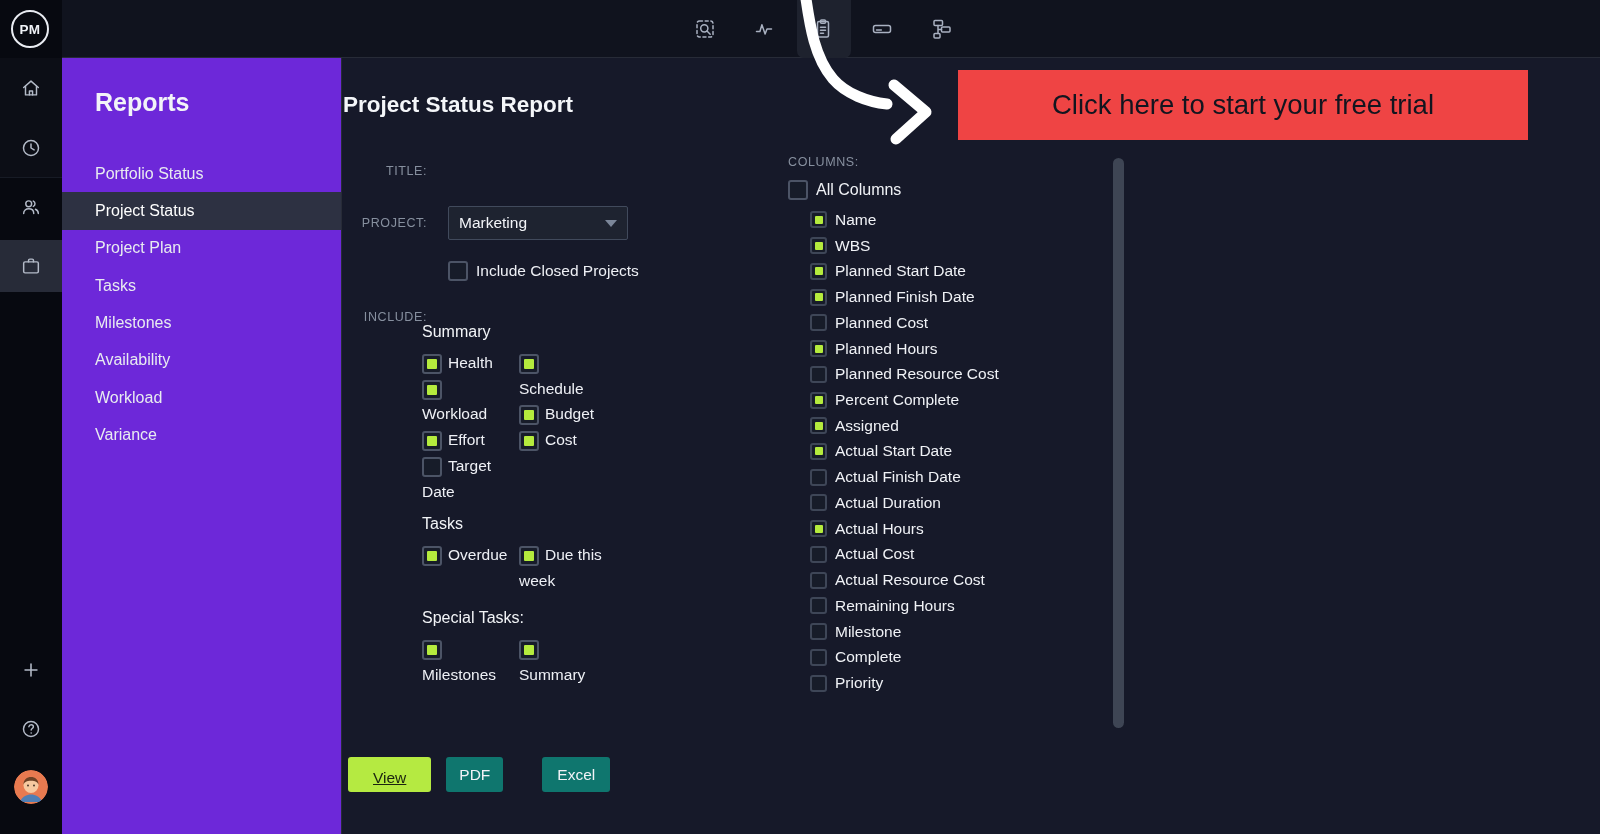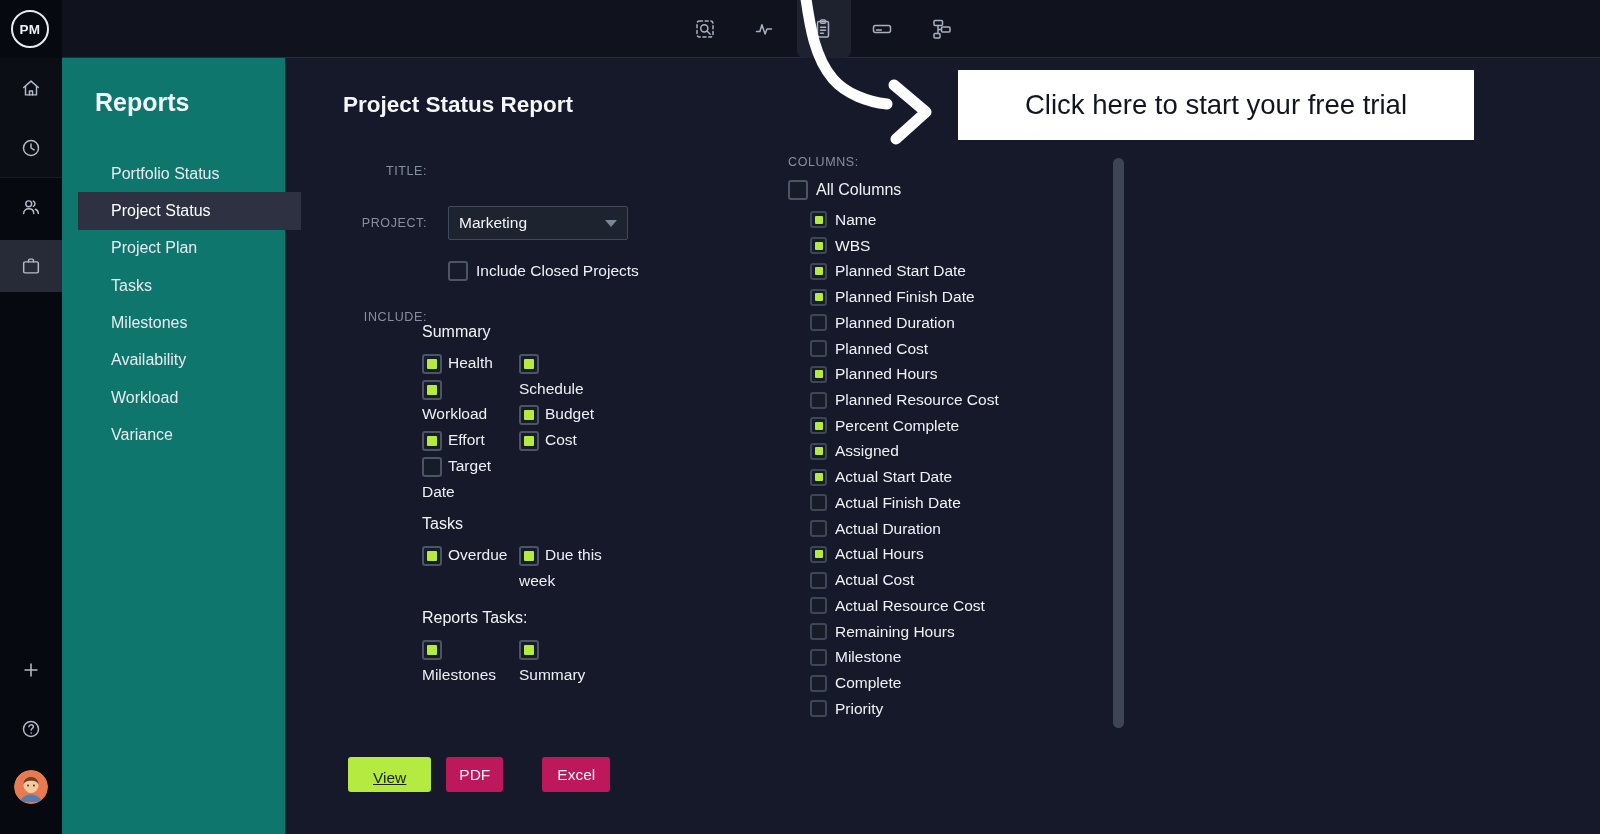--- a/index.html
+++ b/index.html
@@ -19,24 +19,24 @@
   .rail-top-block{position:absolute;left:0;top:58px;width:62px;height:119px;background:#0c0e16;}
   .rail-sep{position:absolute;left:0;top:177px;width:62px;height:1px;background:#171b25;}
   .rail-active{position:absolute;left:0;top:240px;width:62px;height:52px;background:#272b38;}
   .logo{position:absolute;left:11px;top:10px;width:38px;height:38px;border:2.5px solid #e9ecf2;border-radius:50%;
         box-sizing:border-box;display:flex;align-items:center;justify-content:center;color:#eef1f6;
         font-weight:bold;font-size:13.5px;letter-spacing:.3px;cursor:pointer;}
   .ricon{position:absolute;left:20px;width:22px;height:22px;color:#b4bbc8;cursor:pointer;}
   .avatar{position:absolute;left:14px;top:770px;width:34px;height:34px;border-radius:50%;overflow:hidden;cursor:pointer;}
 
   
-  .reports{position:absolute;left:62px;top:58px;width:224px;height:776px;background:#0f766e;
+  .reports{position:absolute;left:62px;top:58px;width:280px;height:776px;background:#6d28d9;
            border-right:1px solid #272b37;box-sizing:border-box;}
   .reports h2{position:absolute;left:33px;top:30px;margin:0;font-size:25px;font-weight:600;color:#f2f4f8;}
-  .reports ul{position:absolute;left:16px;top:97px;width:100%;margin:0;padding:0;list-style:none;}
+  .reports ul{position:absolute;left:0;top:97px;width:100%;margin:0;padding:0;list-style:none;}
   .reports li{height:37.35px;display:flex;align-items:center;padding-left:33px;font-size:16px;color:#e8ebf0;cursor:pointer;}
   .reports li.selected{background:#2d3142;color:#ffffff;}
 
   
   .page-title{position:absolute;left:343px;top:92px;margin:0;font-size:22.5px;font-weight:600;color:#f4f6f9;}
   .flabel{position:absolute;left:330px;width:97px;text-align:right;font-size:12.5px;letter-spacing:.6px;color:#87909f;}
   #lbl-title{top:164px}#lbl-project{top:216px}#lbl-include{top:310px}
   .tinput{position:absolute;left:448px;top:155px;width:180px;height:33px;background:#1e2330;border:1px solid #414a5c;
           border-radius:2px;color:#f2f4f8;font-size:15.5px;padding:0 9px;box-sizing:border-box;font-family:inherit;}
   .dropdown{position:absolute;left:448px;top:206px;width:180px;height:34px;background:#1e2330;border:1px solid #414a5c;
@@ -61,37 +61,37 @@
   .cb-block h3{margin:0 0 6px;font-size:16px;font-weight:400;color:#f2f4f7;line-height:24px;}
   .cb-grid{display:flex;}
   .cb-col1{width:97px;}
   .cb-col2{width:130px;}
   .cb-item{display:block;line-height:25.7px;cursor:pointer;}
   .cb-text{white-space:pre-line;}
 
   
   .btns{position:absolute;left:348px;top:757px;display:flex;}
   .btn{height:35px;border:none;border-radius:3px;font-size:15.5px;font-family:inherit;color:#f1f3f7;
-       background:#be185d;cursor:pointer;}
+       background:#0f766e;cursor:pointer;}
   .btn.primary{background:#b5ea41;color:#1c2410;font-weight:500;}
   .btns .btn:nth-of-type(1){padding:12px 25px;text-decoration:underline;}
   .btns .btn:nth-of-type(2){padding:0 13px;margin-left:15px;}
   .btns .btn:nth-of-type(3){padding:0 15px;margin-left:39px;}
 
   
   .columns{position:absolute;left:788px;top:155px;width:330px;}
   .sec-label{font-size:12.5px;letter-spacing:.6px;color:#87909f;margin:0 0 10px;}
   .all-row{display:flex;align-items:center;gap:8px;font-size:16px;color:#f0f2f6;height:22px;cursor:pointer;}
   .col-list{list-style:none;margin:6px 0 0 22px;padding:0;}
   .col-list li{height:25.74px;display:flex;align-items:center;gap:8px;font-size:15.5px;color:#f0f2f6;cursor:pointer;}
 
   
   .scrollbar{position:absolute;left:1113px;top:158px;width:11px;height:570px;background:#3e4554;border-radius:6px;
              cursor:pointer;z-index:2;}
-  .banner{position:absolute;left:958px;top:70px;width:516px;height:70px;background:#ffffff;display:flex;
+  .banner{position:absolute;left:958px;top:70px;width:570px;height:70px;background:#ef4444;display:flex;
           align-items:center;justify-content:center;font-size:27.5px;font-weight:500;color:#12151f;cursor:pointer;z-index:2;}
   .arrow{position:absolute;left:730px;top:0;width:220px;height:150px;z-index:10;pointer-events:none;}
 </style>
 </head>
 <body>
 
 <div class="screen">
 
   <header class="topbar">
     <div class="tab-active"></div>
@@ -278,21 +278,21 @@
         <label class="cb-item"><span class="cb on"></span><span class="cb-text">Overdue</span></label>
       </div>
       <div class="cb-col2">
         <label class="cb-item"><span class="cb on"></span><span class="cb-text">Due this
 week</span></label>
       </div>
     </div>
   </div>
 
   <div class="cb-block" id="special-block">
-    <h3>Reports Tasks:</h3>
+    <h3>Special Tasks:</h3>
     <div class="cb-grid">
       <div class="cb-col1">
         <label class="cb-item"><span class="cb on"></span><span class="cb-text">
 Milestones</span></label>
       </div>
       <div class="cb-col2">
         <label class="cb-item"><span class="cb on"></span><span class="cb-text">
 Summary</span></label>
       </div>
     </div>
@@ -325,24 +325,20 @@
         <li>
           <span class="cb-sm on"></span>
           <span>Planned Start Date</span>
         </li>
 
         <li>
           <span class="cb-sm on"></span>
           <span>Planned Finish Date</span>
         </li>
 
-        <li>
-          <span class="cb-sm"></span>
-          <span>Planned Duration</span>
-        </li>
 
         <li>
           <span class="cb-sm"></span>
           <span>Planned Cost</span>
         </li>
 
         <li>
           <span class="cb-sm on"></span>
           <span>Planned Hours</span>
         </li>

